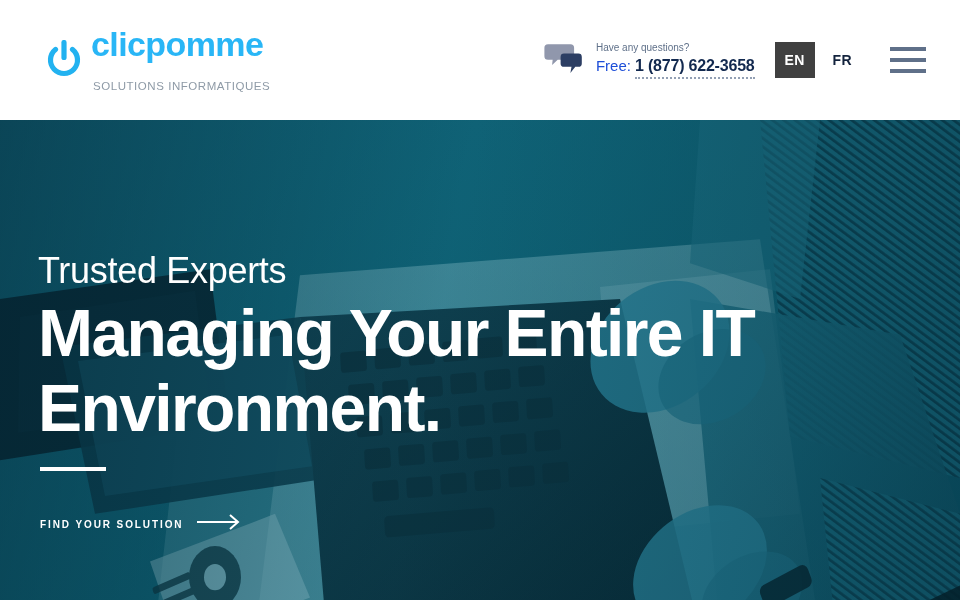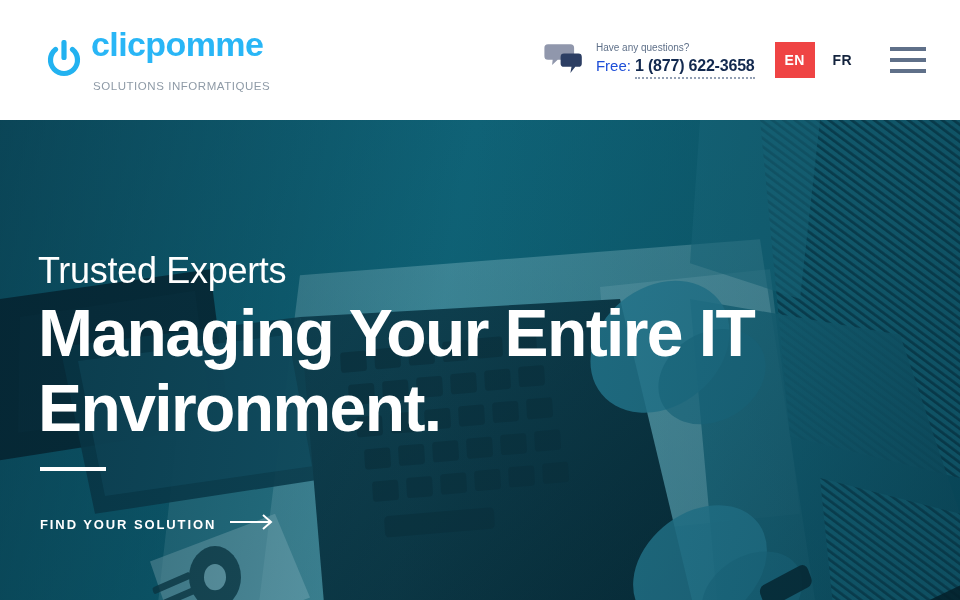--- a/index.html
+++ b/index.html
@@ -40,21 +40,21 @@
     display:block; white-space:nowrap;
   }
   .contact-free-row { display:flex; align-items:baseline; white-space:nowrap; }
   .contact-free { font-size:15px; color:#1d4ed8; margin-right:4px; }
   .contact-phone {
     font-size:16px; color:#12294f; font-weight:700;
     letter-spacing:-0.2px; text-decoration:none;
     border-bottom:2px dotted #93a0b4; padding-bottom:1px;
   }
   .lang-en {
-    width:40px; height:36px; background:#ef4444; color:#ffffff;
+    width:40px; height:36px; background:#404040; color:#ffffff;
     font-size:14px; font-weight:700; display:flex;
     align-items:center; justify-content:center; letter-spacing:0.4px;
   }
   .lang-fr {
     font-size:14px; font-weight:700; color:#13233d;
     letter-spacing:0.4px; margin-left:18px; text-decoration:none;
   }
   .burger {
     margin-left:38px; width:36px; height:26px;
     display:flex; flex-direction:column; justify-content:space-between;
@@ -88,21 +88,21 @@
   }
   .hero-rule {
     width:66px; height:4px; background:#ffffff;
     margin-bottom:42px; margin-left:2px;
   }
   .hero-cta {
     display:flex; align-items:center; text-decoration:none;
     gap:14px; margin-left:2px;
   }
   .hero-cta-label {
-    font-size:13px; font-weight:700; color:#ffffff;
+    font-size:10px; font-weight:700; color:#ffffff;
     letter-spacing:1.9px;
   }
   .cta-arrow { width:46px; height:18px; flex:none; }
 </style>
 </head>
 <body>
 
 <div class="header">
 
   <a class="logo-block" href="#">

